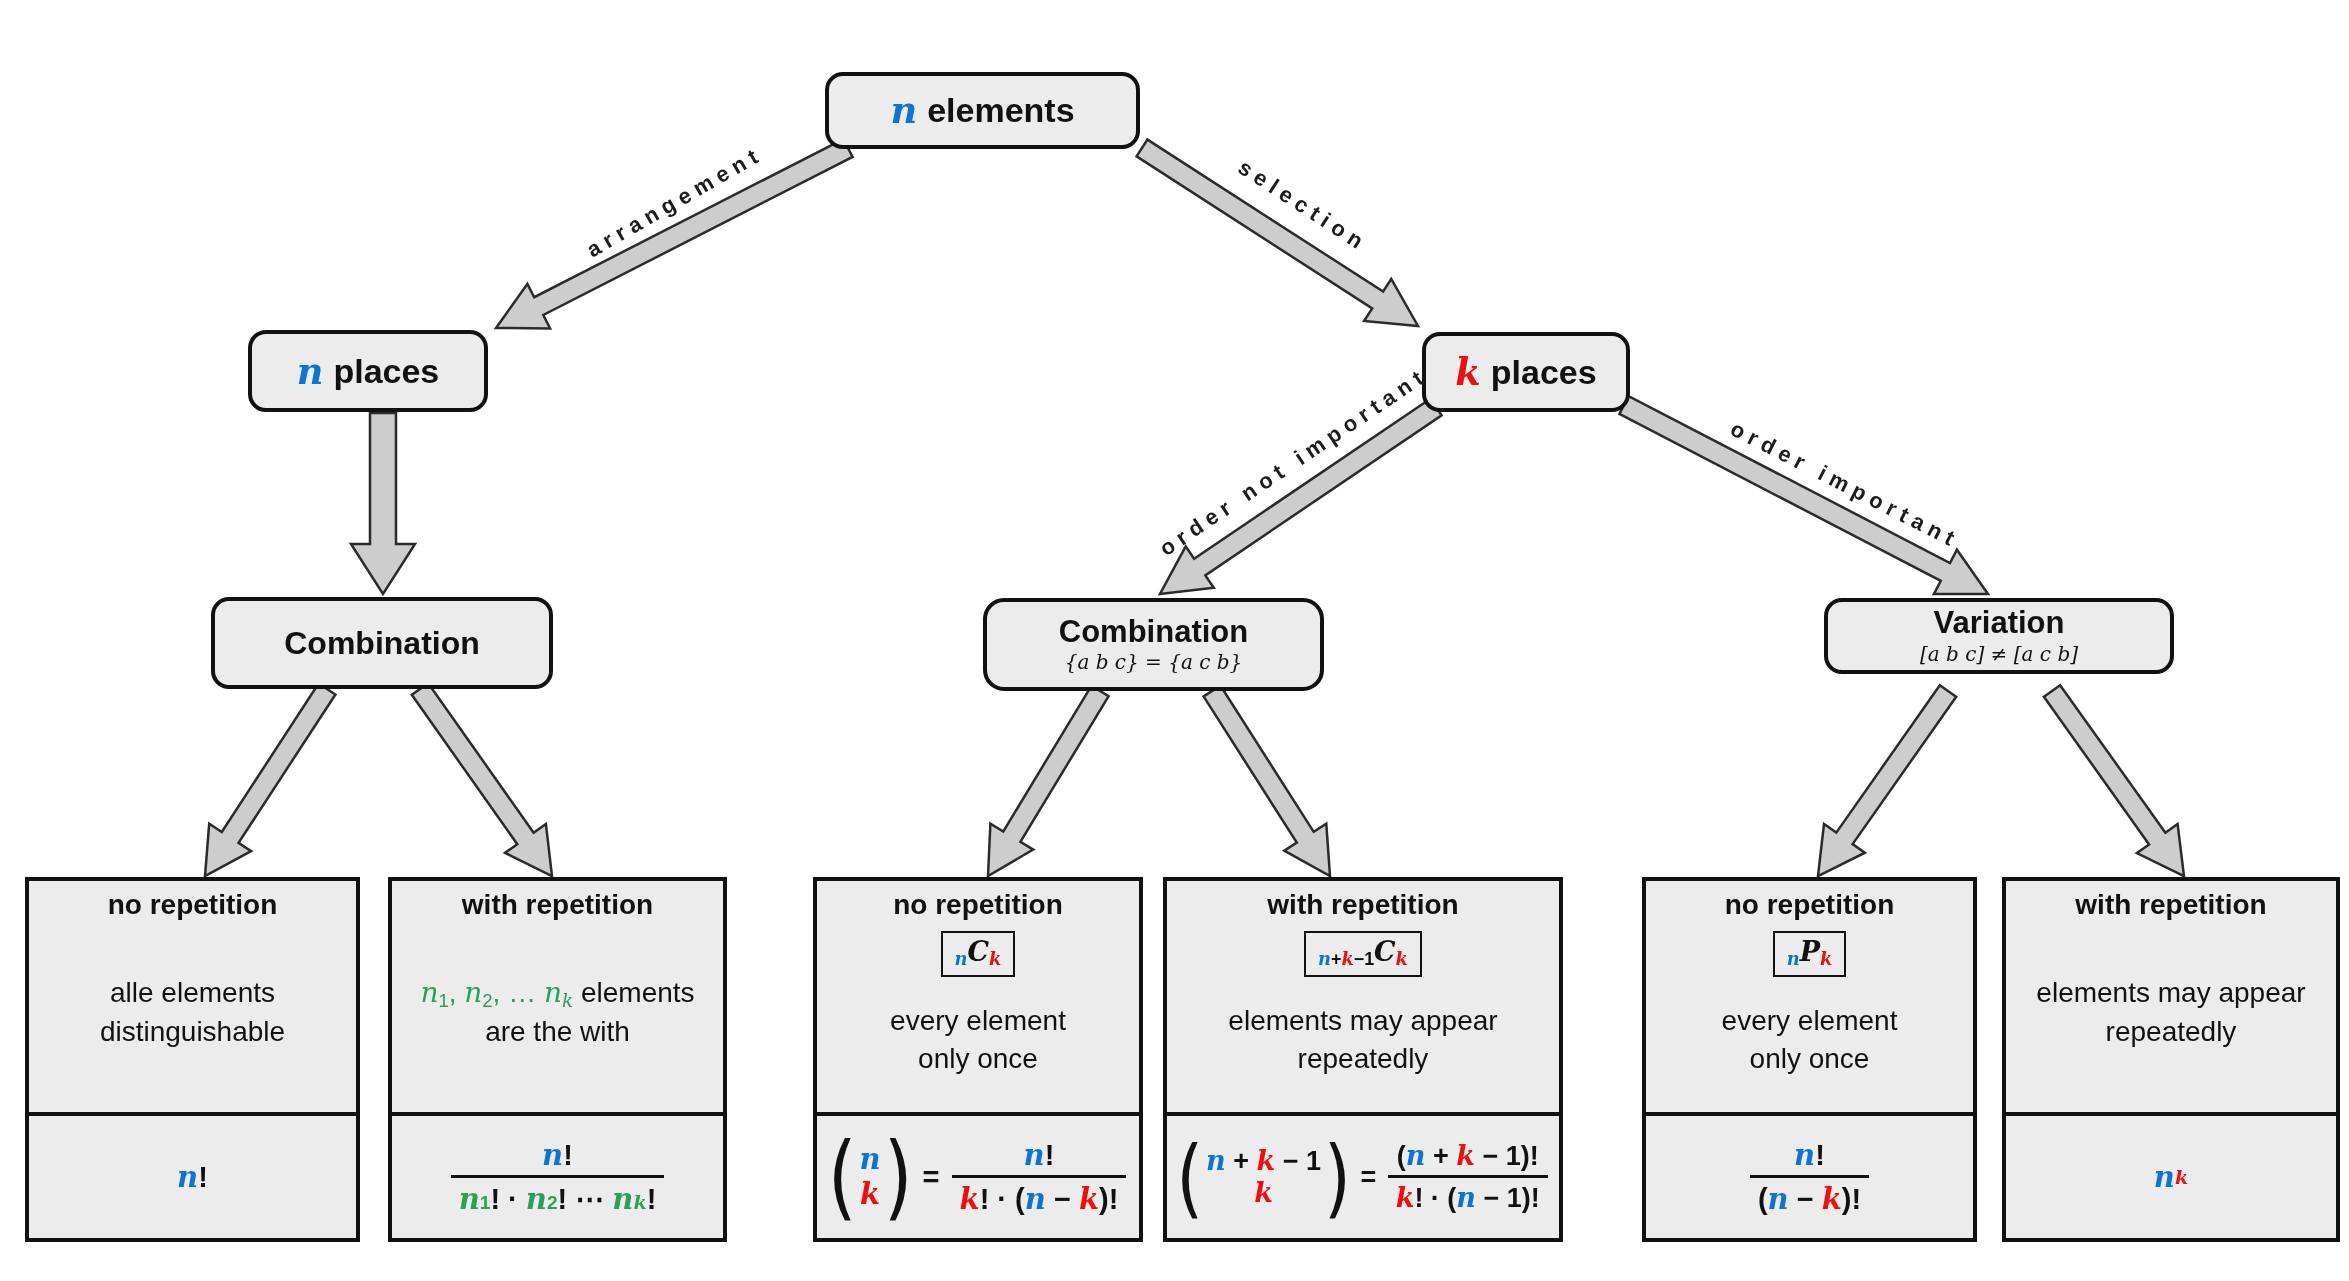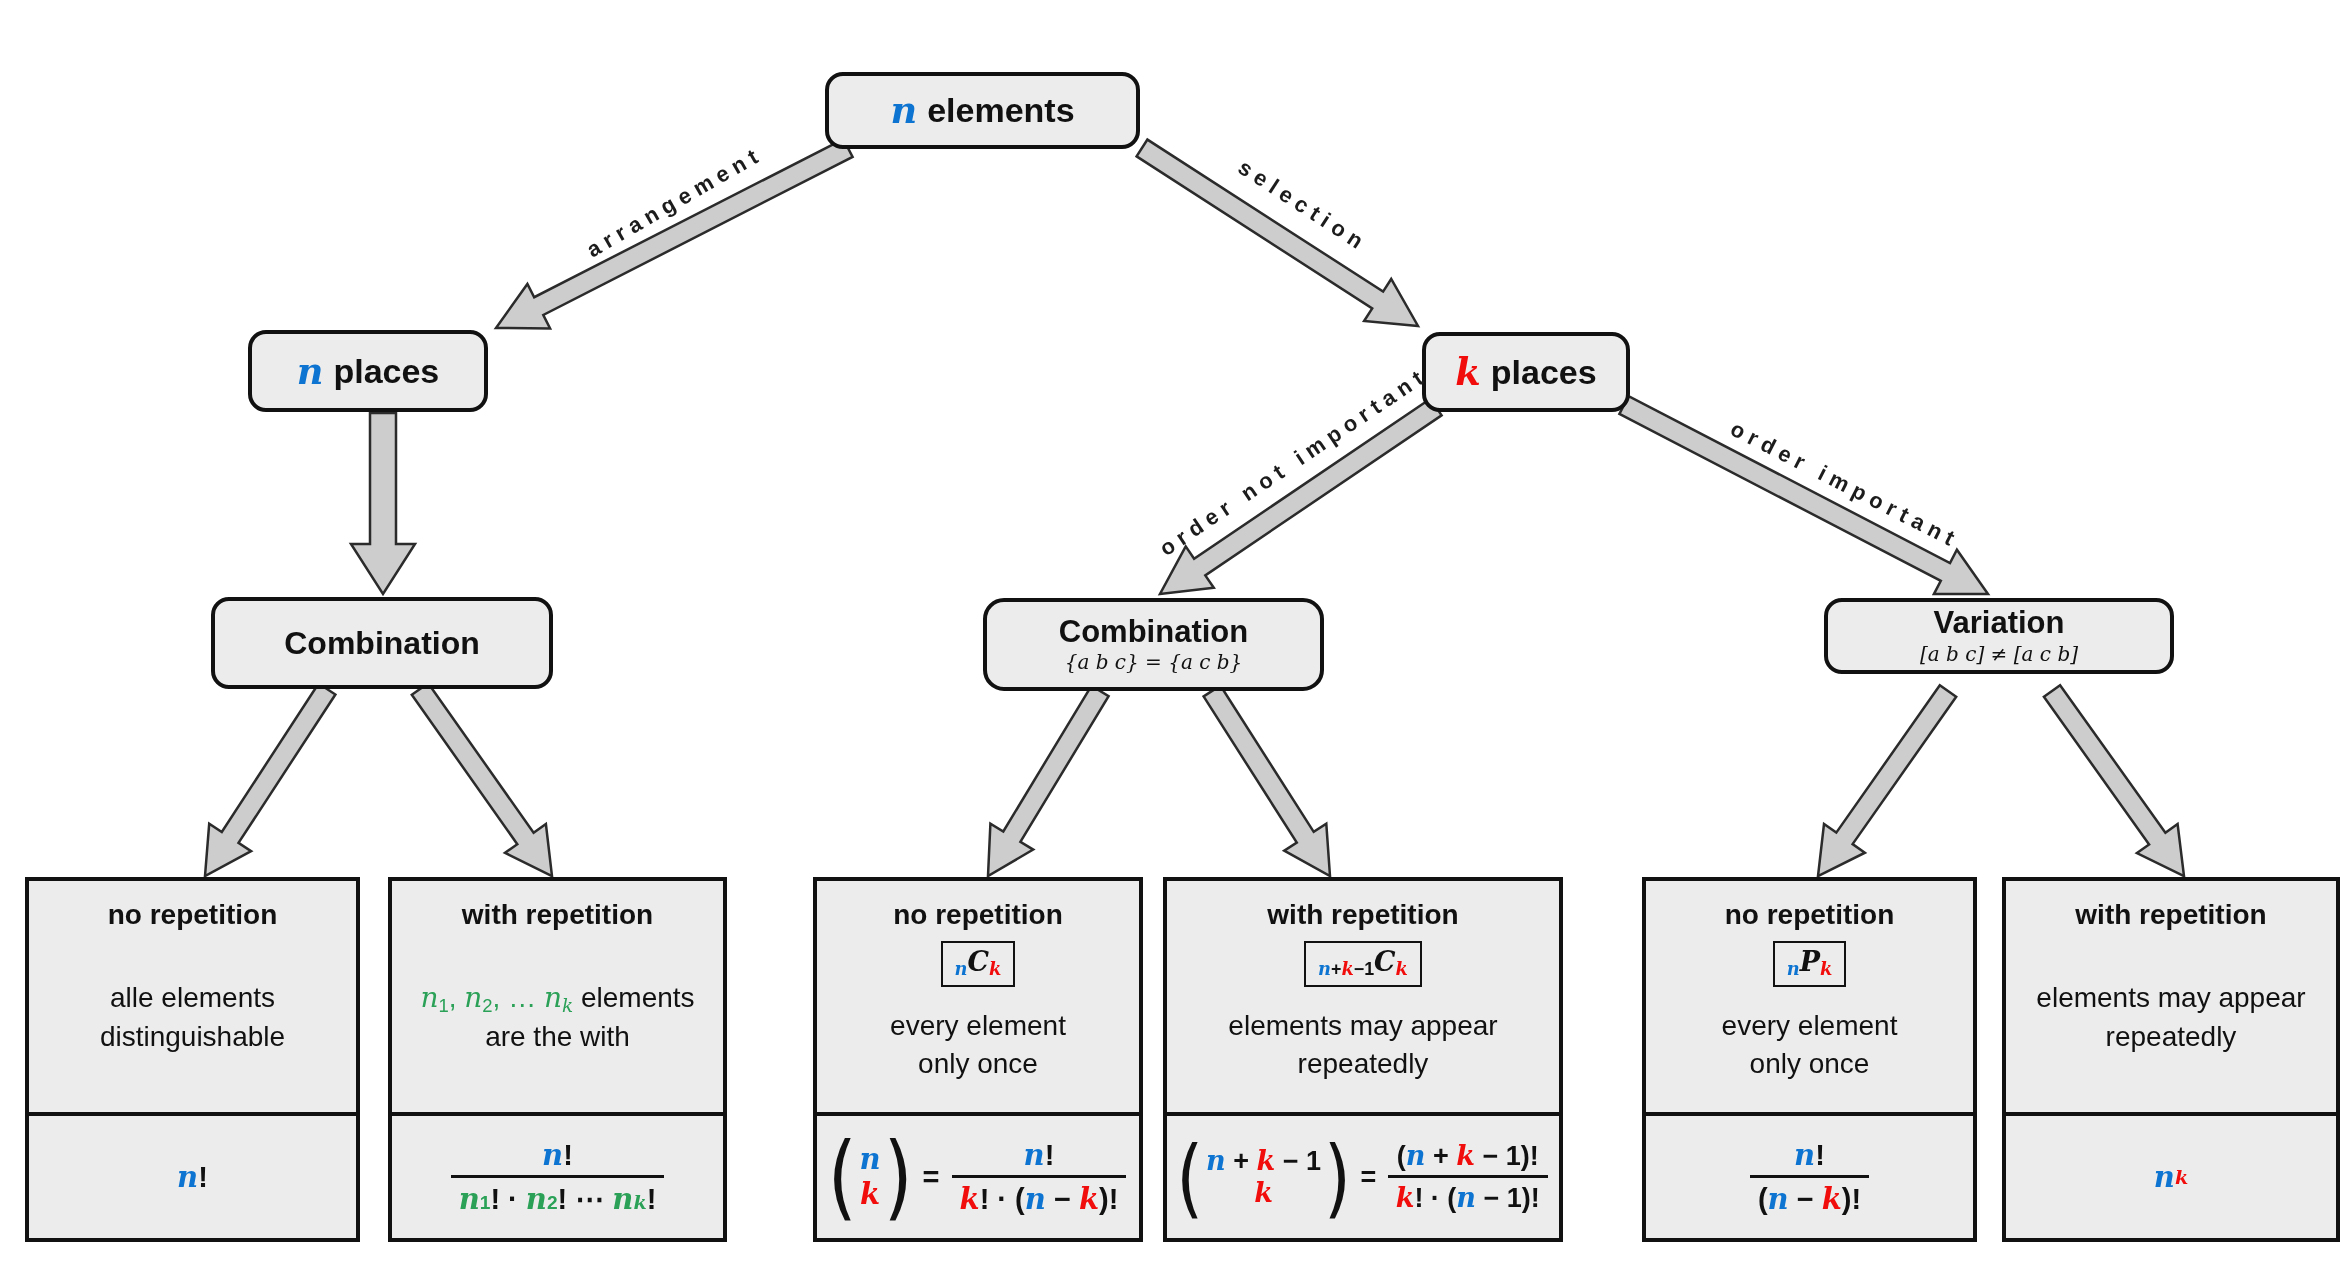--- a/index.html
+++ b/index.html
@@ -19,21 +19,21 @@
 
   .blue{color:var(--blue);} .red{color:var(--red);}
 
   
   .edge-label{position:absolute;z-index:2;font-size:22px;font-weight:bold;letter-spacing:6px;
               color:#1c1c1c;white-space:nowrap;}
 
   
   .leaf{position:absolute;z-index:2;background:var(--fill);border:4px solid #111;box-sizing:border-box;
         display:flex;flex-direction:column;}
-  .leaf-top{flex:1;display:flex;flex-direction:column;align-items:center;padding-top:18px;min-height:0;}
+  .leaf-top{flex:1;display:flex;flex-direction:column;align-items:center;padding-top:8px;min-height:0;}
   .ltitle{font-size:28px;font-weight:bold;}
   .badge{margin-top:10px;border:2.5px solid #111;padding:2px 12px 4px 12px;font-size:27px;line-height:1.25;}
   .desc{flex:1;display:flex;flex-direction:column;justify-content:center;align-items:center;
         padding-bottom:8px;font-size:28px;line-height:1.38;}
   .desc .dline{text-align:center;}
   .leaf-bottom{height:122px;border-top:4px solid #111;display:flex;align-items:center;justify-content:center;
                font-size:29px;}
   .leaf-bottom.small{font-size:27px;}
 
   

